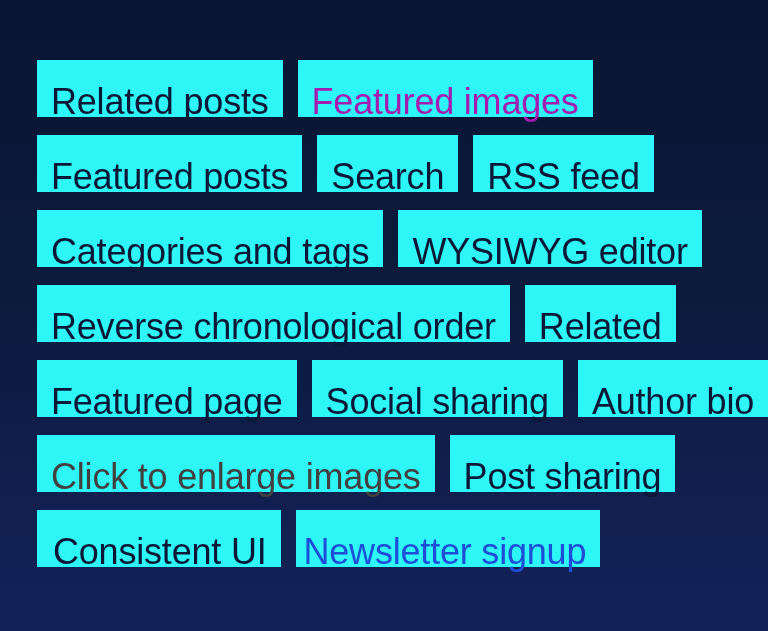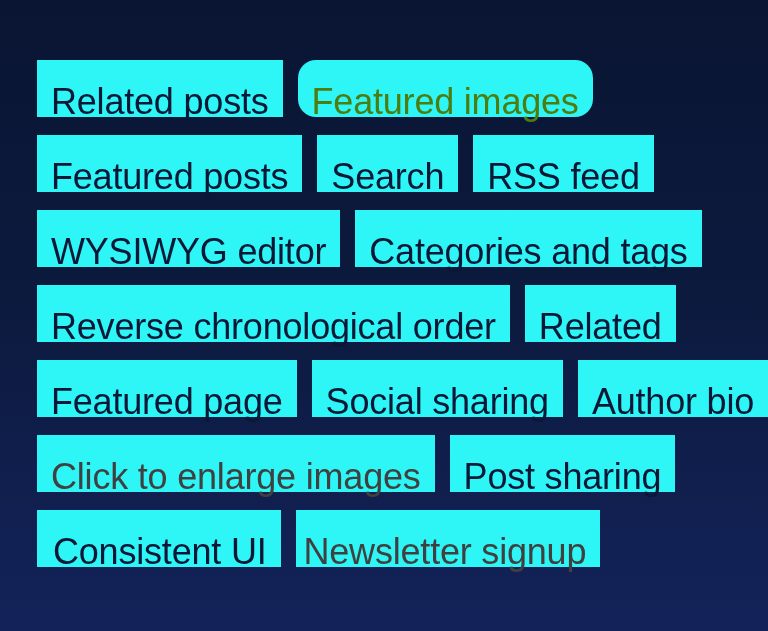--- a/index.html
+++ b/index.html
@@ -69,41 +69,41 @@
 </style>
 </head>
 <body>
 
 <div id="canvas" style="background: linear-gradient(rgb(10, 21, 51) 0%, rgb(12, 26, 62) 48%, rgb(19, 35, 90) 100%);">
   <div id="tag-list">
       <div class="tag-row">
         <div class="tag-chip" style="background: rgb(47, 246, 246); color: rgb(11, 23, 54);">
           <span class="chip-label">Related posts</span>
         </div>
-        <div class="tag-chip" style="background: rgb(47, 246, 246); color: #4d7c0f; border-radius: 18px;">
+        <div class="tag-chip" style="background: rgb(47, 246, 246); color: #a21caf;">
           <span class="chip-label">Featured images</span>
         </div>
       </div>
       <div class="tag-row">
         <div class="tag-chip" style="background: rgb(47, 246, 246); color: rgb(11, 23, 54);">
           <span class="chip-label">Featured posts</span>
         </div>
         <div class="tag-chip" style="background: rgb(47, 246, 246); color: rgb(11, 23, 54);">
           <span class="chip-label">Search</span>
         </div>
         <div class="tag-chip" style="background: rgb(47, 246, 246); color: rgb(11, 23, 54);">
           <span class="chip-label">RSS feed</span>
         </div>
       </div>
       <div class="tag-row">
         <div class="tag-chip" style="background: rgb(47, 246, 246); color: rgb(11, 23, 54);">
-          <span class="chip-label">WYSIWYG editor</span>
+          <span class="chip-label">Categories and tags</span>
         </div>
         <div class="tag-chip" style="background: rgb(47, 246, 246); color: rgb(11, 23, 54);">
-          <span class="chip-label">Categories and tags</span>
+          <span class="chip-label">WYSIWYG editor</span>
         </div>
       </div>
       <div class="tag-row">
         <div class="tag-chip" style="background: rgb(47, 246, 246); color: rgb(11, 23, 54);">
           <span class="chip-label">Reverse chronological order</span>
         </div>
         <div class="tag-chip" style="background: rgb(47, 246, 246); color: rgb(11, 23, 54);">
           <span class="chip-label">Related</span>
         </div>
       </div>
@@ -123,18 +123,18 @@
           <span class="chip-label">Click to enlarge images</span>
         </div>
         <div class="tag-chip" style="background: rgb(47, 246, 246); color: rgb(11, 23, 54);">
           <span class="chip-label">Post sharing</span>
         </div>
       </div>
       <div class="tag-row">
         <div class="tag-chip" style="background: rgb(47, 246, 246); color: rgb(11, 23, 54); padding-left: 16px;">
           <span class="chip-label">Consistent UI</span>
         </div>
-        <div class="tag-chip" style="background: rgb(47, 246, 246); color: #404040; padding-left: 8px;">
+        <div class="tag-chip" style="background: rgb(47, 246, 246); color: #1d4ed8; padding-left: 8px;">
           <span class="chip-label">Newsletter signup</span>
         </div>
       </div>
     </div>
 </div>
 
 </body></html>

